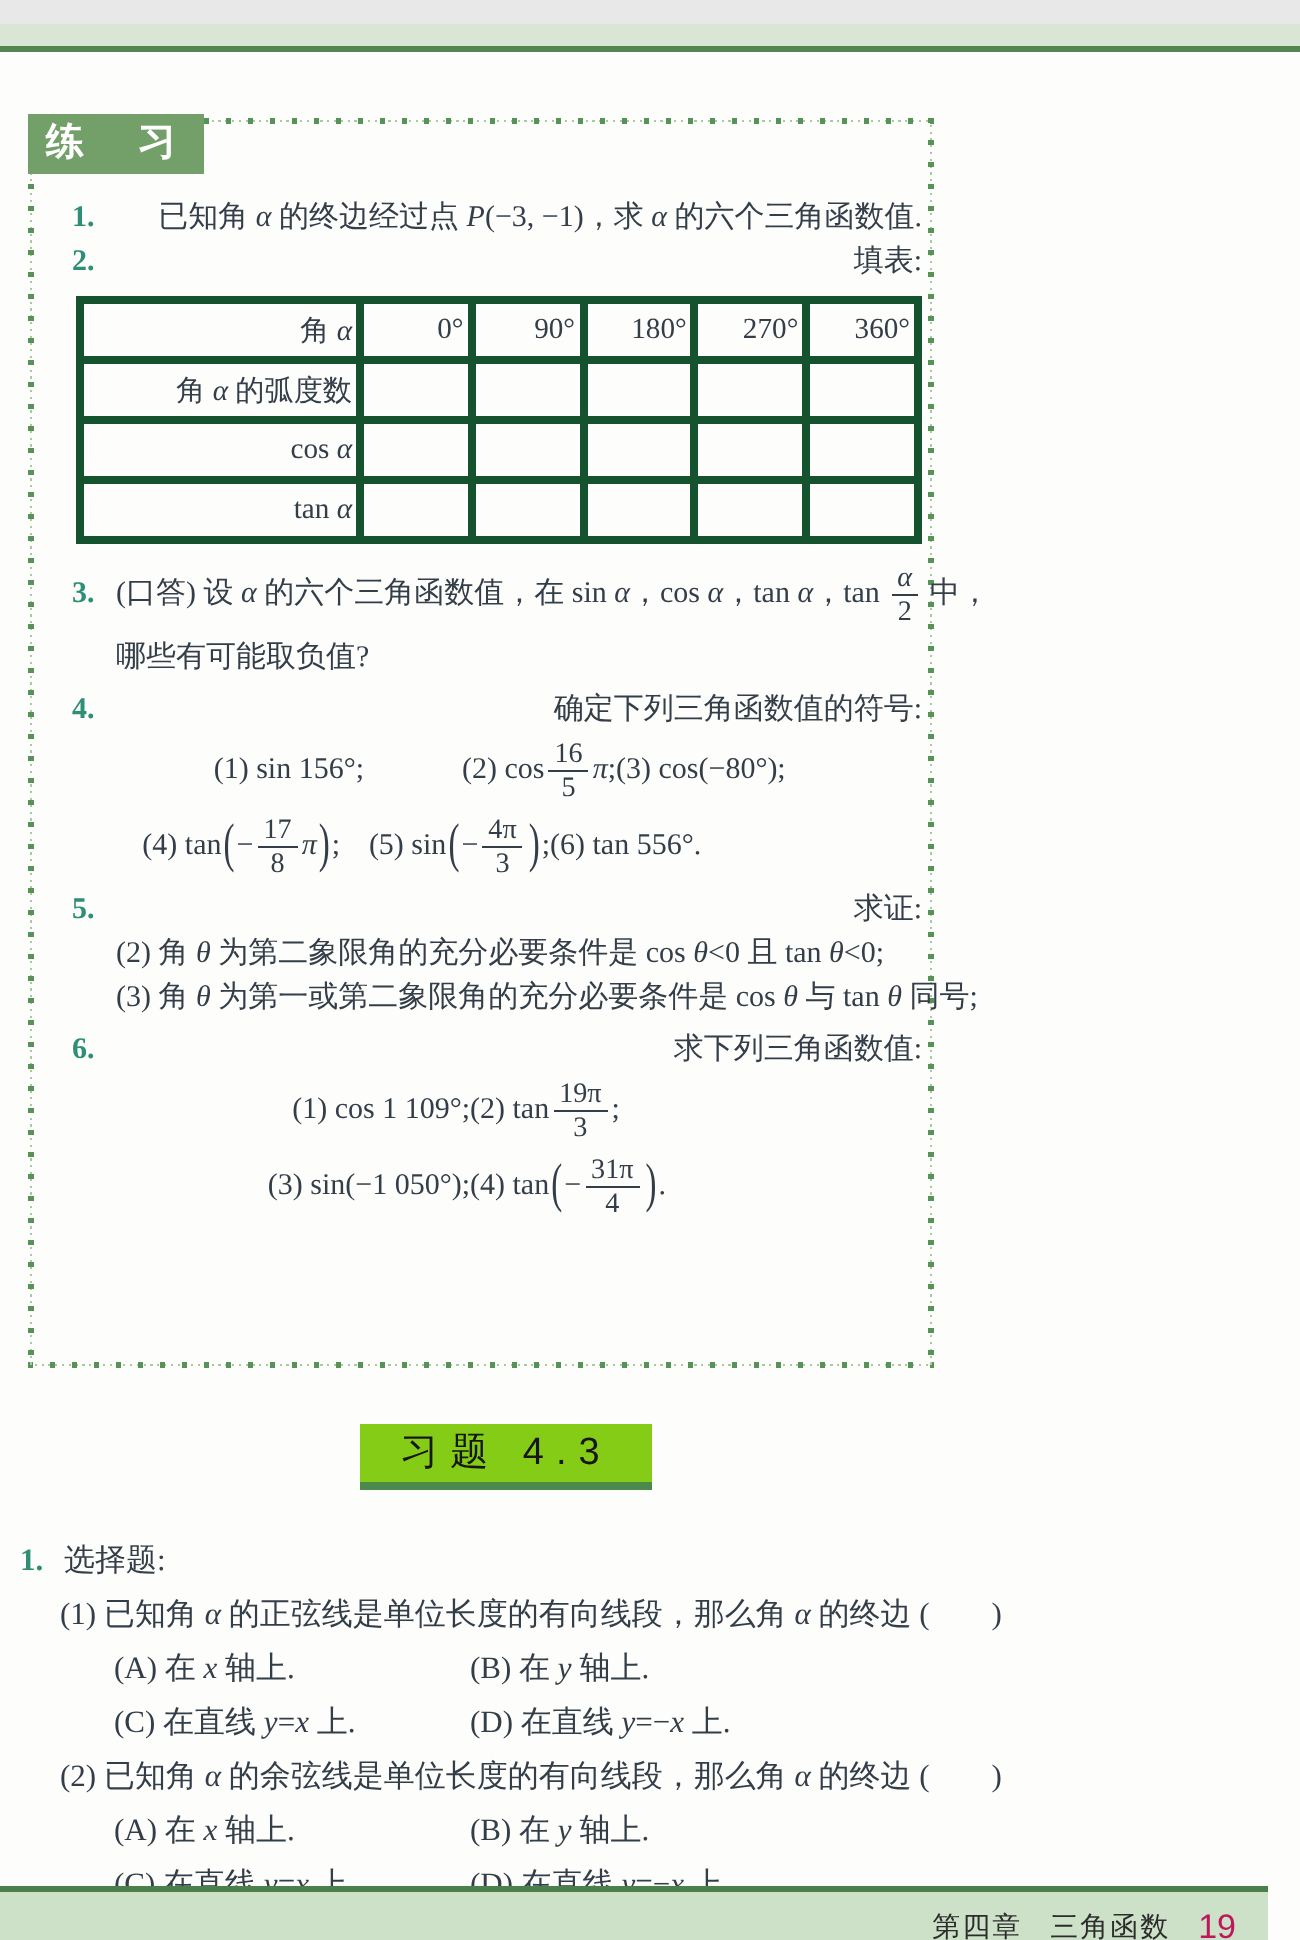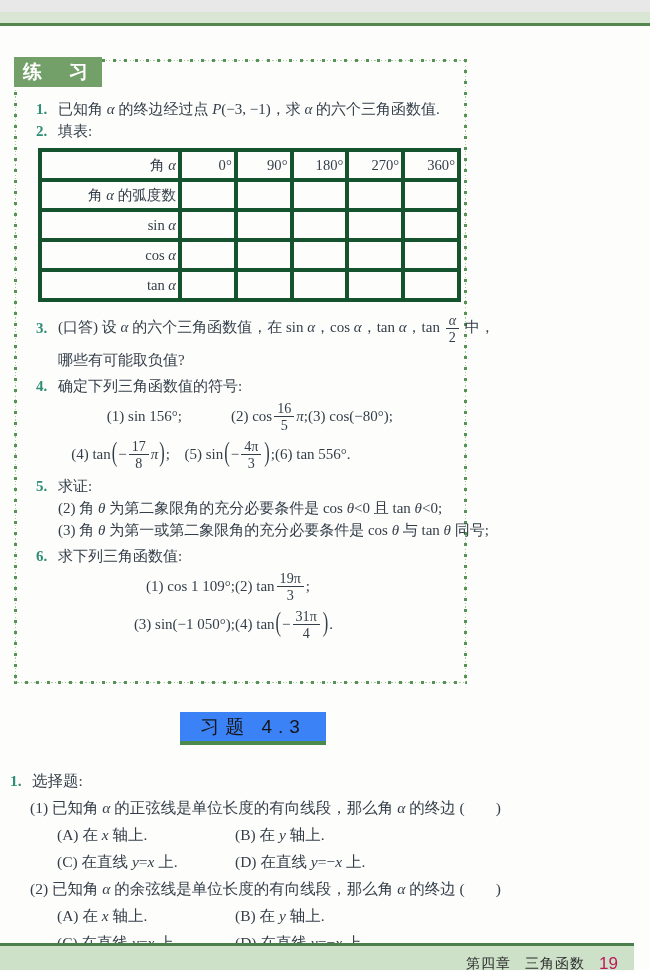--- a/index.html
+++ b/index.html
@@ -39,21 +39,21 @@
     background:#73a069; color:#ffffff;
     font-family:"Liberation Sans","DejaVu Sans",sans-serif;
     font-weight:bold; font-size:19px; line-height:30px;
     padding-left:9px; letter-spacing:27px;
     white-space:nowrap; overflow:hidden;
   }
   .practice-content { position:absolute; left:22px; right:6px; top:39px; }
   
   .item { display:flex; line-height:22px; }
   .inum { color:#2e8f76; font-weight:bold; width:22px; flex:none; }
-  .itext { flex:1; white-space:nowrap; }
+  .itext { flex:1; white-space:nowrap;text-align:right; }
   .cont { padding-left:22px; line-height:22px; white-space:nowrap; }
   .tall { min-height:34px; align-items:center; }
   .tall .itext, .tall .inum { line-height:34px; } .mt4 { margin-top:4px; } .mt2 { margin-top:2px; }
   
   table.fill-table { border-collapse:collapse; margin:6px 0 8px 2px; table-layout:fixed; }
   table.fill-table td { border:4px solid #14532d; height:30px; text-align:right;
     font-size:14.6px; padding:0 2px; }
   td.c0 { width:141px; } td.cd { width:56px; }
   
   .subrow { display:flex; padding-left:12px; align-items:center; min-height:38px; white-space:nowrap; }
@@ -65,21 +65,21 @@
   .mi { font-style:italic; }
   .frac { display:inline-flex; flex-direction:column; align-items:center;
     vertical-align:middle; margin:0 2px; line-height:1.15; font-size:0.94em; }
   .frac .fn { border-bottom:1px solid #333e49; padding:0 3px; }
   .frac .fd { padding:0 2px; }
   .bp { display:inline-block; transform:scaleY(1.65); transform-origin:center;
     font-size:1.1em; font-weight:400; padding:0 1px; position:relative; top:-1px; }
   
   .exercise { position:absolute; left:10px; top:700px; width:480px; font-size:15.5px; }
   .ex-title-box { margin-left:170px; width:146px; height:33px;
-    background:#3b82f6; border-bottom:4px solid #4c8a4c;
+    background:#84cc16; border-bottom:4px solid #4c8a4c;
     font-family:"Liberation Sans","DejaVu Sans",sans-serif;
     font-size:19px; color:#161616; text-align:center; line-height:29px; letter-spacing:6px; }
   .ex-item { display:flex; margin-top:23px; line-height:26px; }
   .q-line { padding-left:20px; line-height:27px; white-space:nowrap; }
   .opt-row { display:flex; padding-left:47px; line-height:27px; white-space:nowrap; }
   .opt-a { width:178px; }
   
   .footer { position:absolute; left:0; right:16px; bottom:0; height:39px;
     background:#cde0c8; border-top:3px solid #4b7f4b; }
   .footer-inner { position:absolute; right:16px; top:0; height:100%;
@@ -127,28 +127,20 @@
         </tr>
         <tr>
           <td class="c0"><span>角 </span><span class="mi">α</span><span> 的弧度数</span></td>
           <td class="cd"></td>
               <td class="cd"></td>
               <td class="cd"></td>
               <td class="cd"></td>
               <td class="cd"></td>
         </tr>
         <tr>
-          <td class="c0"><span>sin </span><span class="mi">α</span></td>
-          <td class="cd"></td>
-              <td class="cd"></td>
-              <td class="cd"></td>
-              <td class="cd"></td>
-              <td class="cd"></td>
-        </tr>
-        <tr>
           <td class="c0"><span>cos </span><span class="mi">α</span></td>
           <td class="cd"></td>
               <td class="cd"></td>
               <td class="cd"></td>
               <td class="cd"></td>
               <td class="cd"></td>
         </tr>
         <tr>
           <td class="c0"><span>tan </span><span class="mi">α</span></td>
           <td class="cd"></td>

